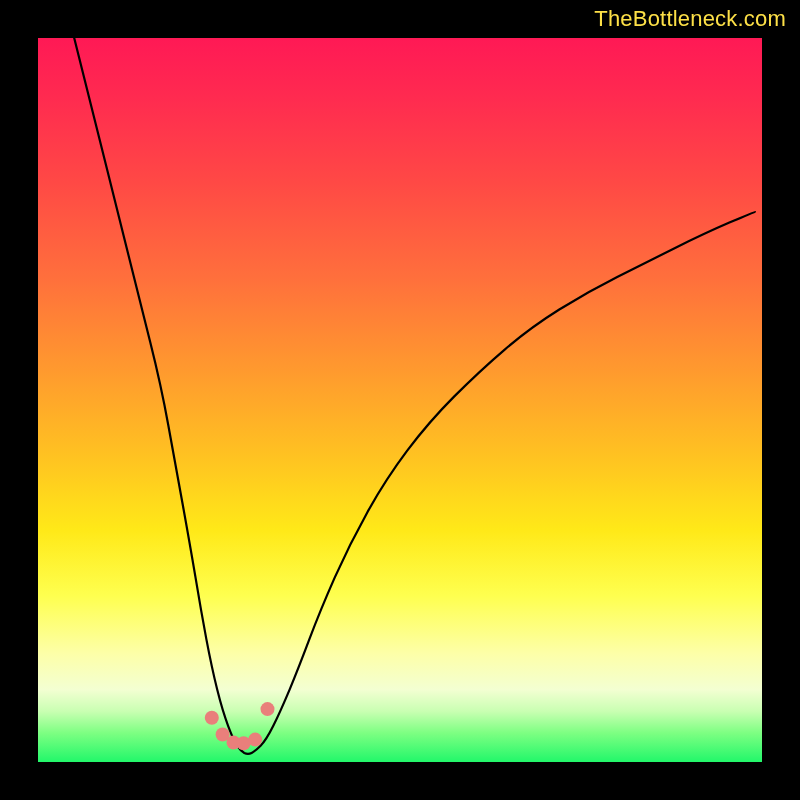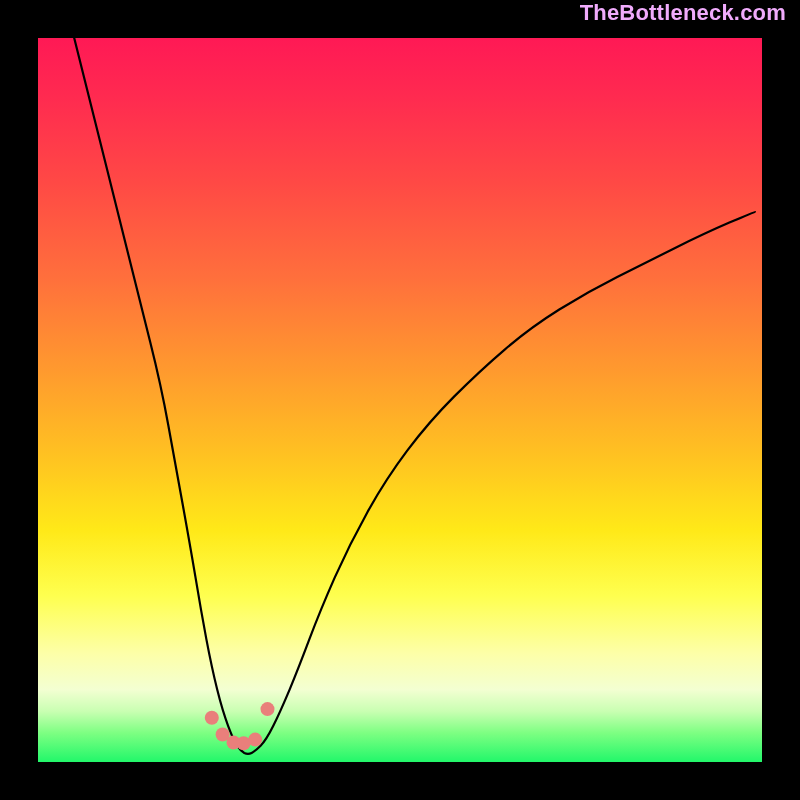--- a/index.html
+++ b/index.html
@@ -14,25 +14,25 @@
   .frame {
     position: absolute;
     left: 0;
     top: 0;
     width: 800px;
     height: 800px;
     background: #000;
   }
   .watermark {
     position: absolute;
-    top: 0;
+    top: 6px;
     right: 14px;
-    color: #f0abfc;
+    color: #fde047;
     font-size: 22px;
-    font-weight: 700;
+    font-weight: 400;
     letter-spacing: 0.2px;
   }
   .plot {
     position: absolute;
     left: 38px;
     top: 38px;
     width: 724px;
     height: 724px;
     overflow: hidden;
   }

